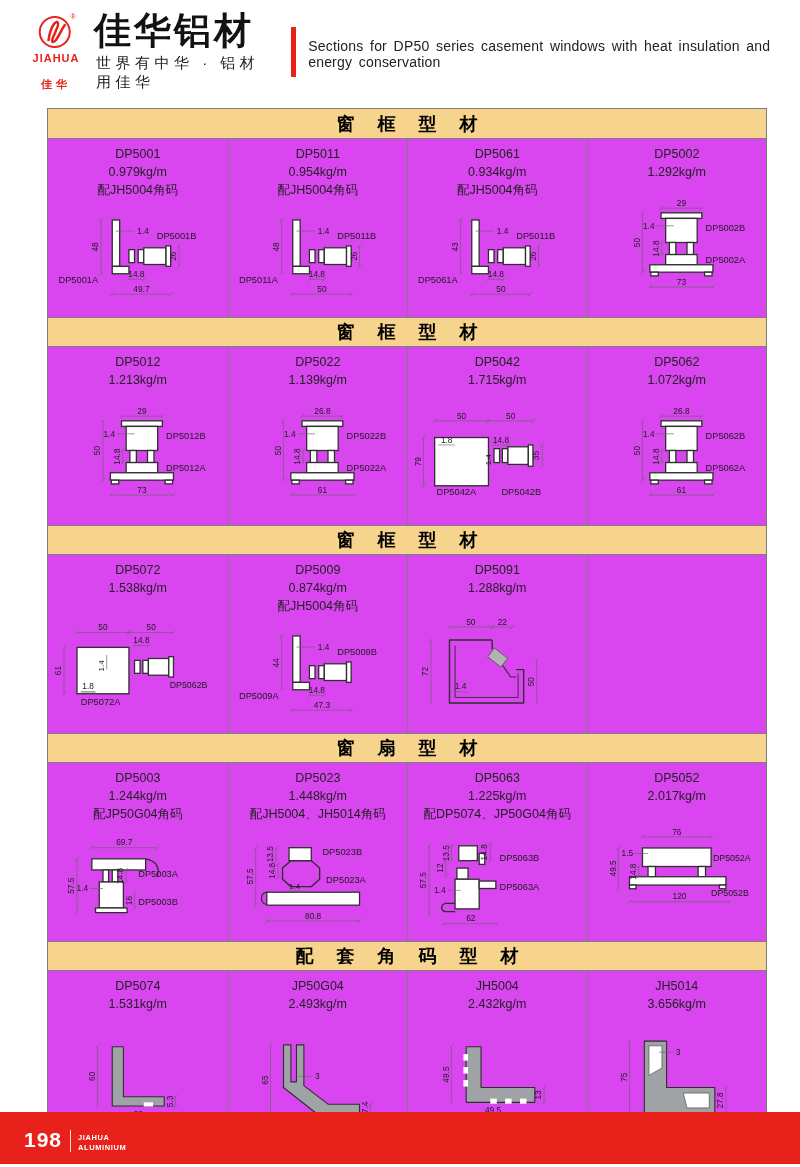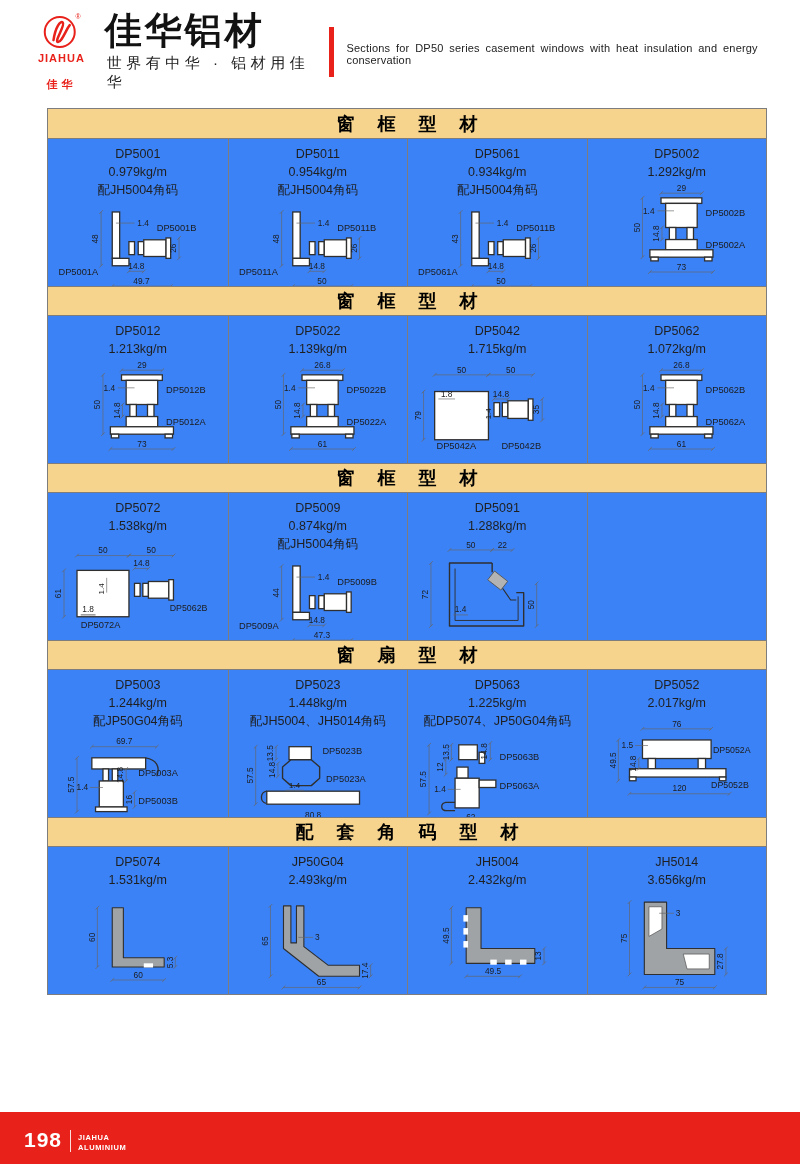--- a/index.html
+++ b/index.html
@@ -11,29 +11,29 @@
   .page-header{display:flex;align-items:center;padding:16px 0 0 20px;height:88px}
   .logo-block{display:flex;flex-direction:column;align-items:center;width:88px;color:var(--red)}
   .emblem{width:40px;height:40px;overflow:visible}
   .brand-en{font-size:11px;font-weight:bold;letter-spacing:1px}
   .brand-cn{font-size:11px;font-weight:bold;letter-spacing:4px;margin-top:13px}
   .company-block{margin-left:2px}
   .company-name{font-size:37px;font-weight:bold;color:#121212;letter-spacing:3px;line-height:1}
   .tagline{font-size:15px;color:#222;letter-spacing:4.5px;margin-top:5px;padding-left:2px}
   .red-divider{width:5px;height:50px;background:var(--red);margin:0 12px 0 14px;flex:0 0 auto}
   .title-cn{font-size:24px;font-weight:bold;color:#0e0e0e;letter-spacing:.5px;line-height:1.15}
-  .title-en{font-size:11px;color:#222;margin-top:4px;letter-spacing:.2px;word-spacing:2.5px}
+  .title-en{font-size:14px;color:#222;margin-top:4px;letter-spacing:.2px;word-spacing:2.5px}
 
   
-  .catalog-table{position:absolute;left:47px;right:33px;top:108px;border:1.5px solid var(--border);background:#3b82f6}
+  .catalog-table{position:absolute;left:47px;right:33px;top:108px;border:1.5px solid var(--border);background:#d946ef}
   .section-header{height:30px;background:var(--hdr-bg);display:flex;align-items:center;justify-content:center;
       font-size:18px;font-weight:bold;color:#000;letter-spacing:9px;text-indent:9px;
       border-top:1px solid var(--border);border-bottom:1px solid var(--border)}
   .section:first-child .section-header{border-top:none}
-  .section-row{display:grid;grid-template-columns:repeat(4,1fr);height:147px}
+  .section-row{display:grid;grid-template-columns:repeat(4,1fr);height:178px}
   .cell{border-left:1px solid var(--border);display:flex;flex-direction:column;align-items:center;padding-top:7px;overflow:hidden}
   .cell:first-child{border-left:none}
   .cell-code,.cell-weight,.cell-note{font-size:12.5px;color:#1f1f1f;line-height:1.42;text-align:center}
   .cell-code:empty,.cell-weight:empty,.cell-note:empty{display:none}
   .cell-drawing{flex:1;width:100%;display:flex;align-items:center;justify-content:center}
 
   
   .footer-bar{position:absolute;left:0;top:1112px;width:800px;height:52px;background:var(--red);
       display:flex;align-items:flex-end;color:#fff;padding:12px 24px}
   .page-number{font-size:21px;font-weight:bold;letter-spacing:1px}

